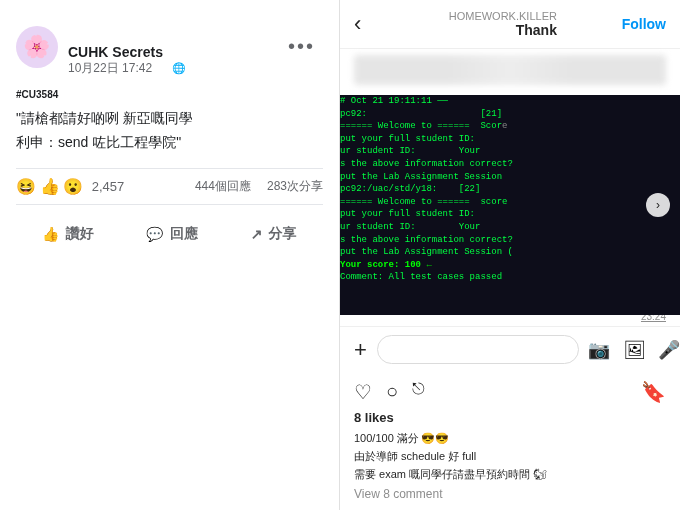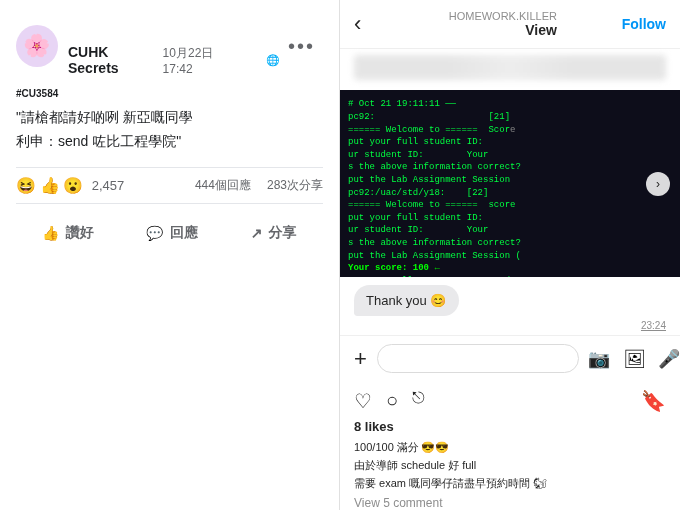--- a/index.html
+++ b/index.html
@@ -48,21 +48,21 @@
       overflow: hidden;
       flex-shrink: 0;
     }
 
     .avatar-emoji {
       font-size: 22px;
     }
 
     .post-meta {
       display: flex;
-      flex-direction: row;
+      flex-direction: column;
       margin-top: 28px;
     }
 
     .post-author {
       font-weight: 700;
       font-size: 14px;
       color: #1c1e21;
     }
 
     .post-time {
@@ -207,21 +207,20 @@
       width: 100%;
       height: 220px;
       background: #1a1a2e;
       overflow: hidden;
     }
 
     .terminal-screen {
       width: 100%;
       height: 100%;
       background: #0d0d1a;
-      padding: 8px;
       font-family: 'Courier New', monospace;
       font-size: 9px;
       color: #00ff41;
       line-height: 1.4;
       overflow: hidden;
       position: relative;
     }
 
     .terminal-line {
       white-space: pre;
@@ -410,21 +409,21 @@
     </div>
   </div>
 </div>
 
 <div class="right-panel">
 
   <div class="ig-header">
     <div class="ig-back-btn">‹</div>
     <div class="ig-header-center">
       <div class="ig-username">HOMEWORK.KILLER</div>
-      <div class="ig-posts-label">View</div>
+      <div class="ig-posts-label">Thank</div>
     </div>
     <div class="ig-follow-btn">Follow</div>
   </div>
 
   <div class="blurred-bar"></div>
 
   <div class="ig-image-container">
     <div class="terminal-screen">
       <div class="terminal-line"># Oct 21 19:11:11 ——</div>
       <div class="terminal-line">pc92:                     [21]</div>
@@ -439,23 +438,20 @@
       <div class="terminal-line">ur student ID:        Your</div>
       <div class="terminal-line">s the above information correct?</div>
       <div class="terminal-line">put the Lab Assignment Session (</div>
       <div class="terminal-line" style="color:#00ff00; font-weight:bold;">Your score: 100 <span style="color:#00cc00;">←</span></div>
       <div class="terminal-line">Comment: All test cases passed</div>
     </div>
     <div class="right-arrow-overlay">›</div>
   </div>
 
   <div style="display:flex; flex-direction:column;">
-    <div class="ig-message-bubble">
-      <span>Thank you 😊</span>
-    </div>
     <div class="message-time">23:24</div>
   </div>
 
   <div class="ig-chat-input-row">
     <div class="ig-chat-input-plus">+</div>
     <input class="ig-chat-input-box" type="text" placeholder="" style="">
     <div class="ig-chat-icons">
       <span style="font-size:18px;">📷</span>
       <span style="font-size:18px;">🖼</span>
       <span style="font-size:18px;">🎤</span>
@@ -473,14 +469,14 @@
 
   <div class="ig-likes">8 likes</div>
 
   <div class="ig-caption">
     <span class="ig-caption-user"></span>
     <span style="white-space:pre-line; font-size:11px;">100/100 滿分 😎😎
 由於導師 schedule 好 full
 需要 exam 嘅同學仔請盡早預約時間 🐿</span>
   </div>
 
-  <div class="ig-view-comment">View 5 comment</div>
+  <div class="ig-view-comment">View 8 comment</div>
 </div>
 
 </body></html>

